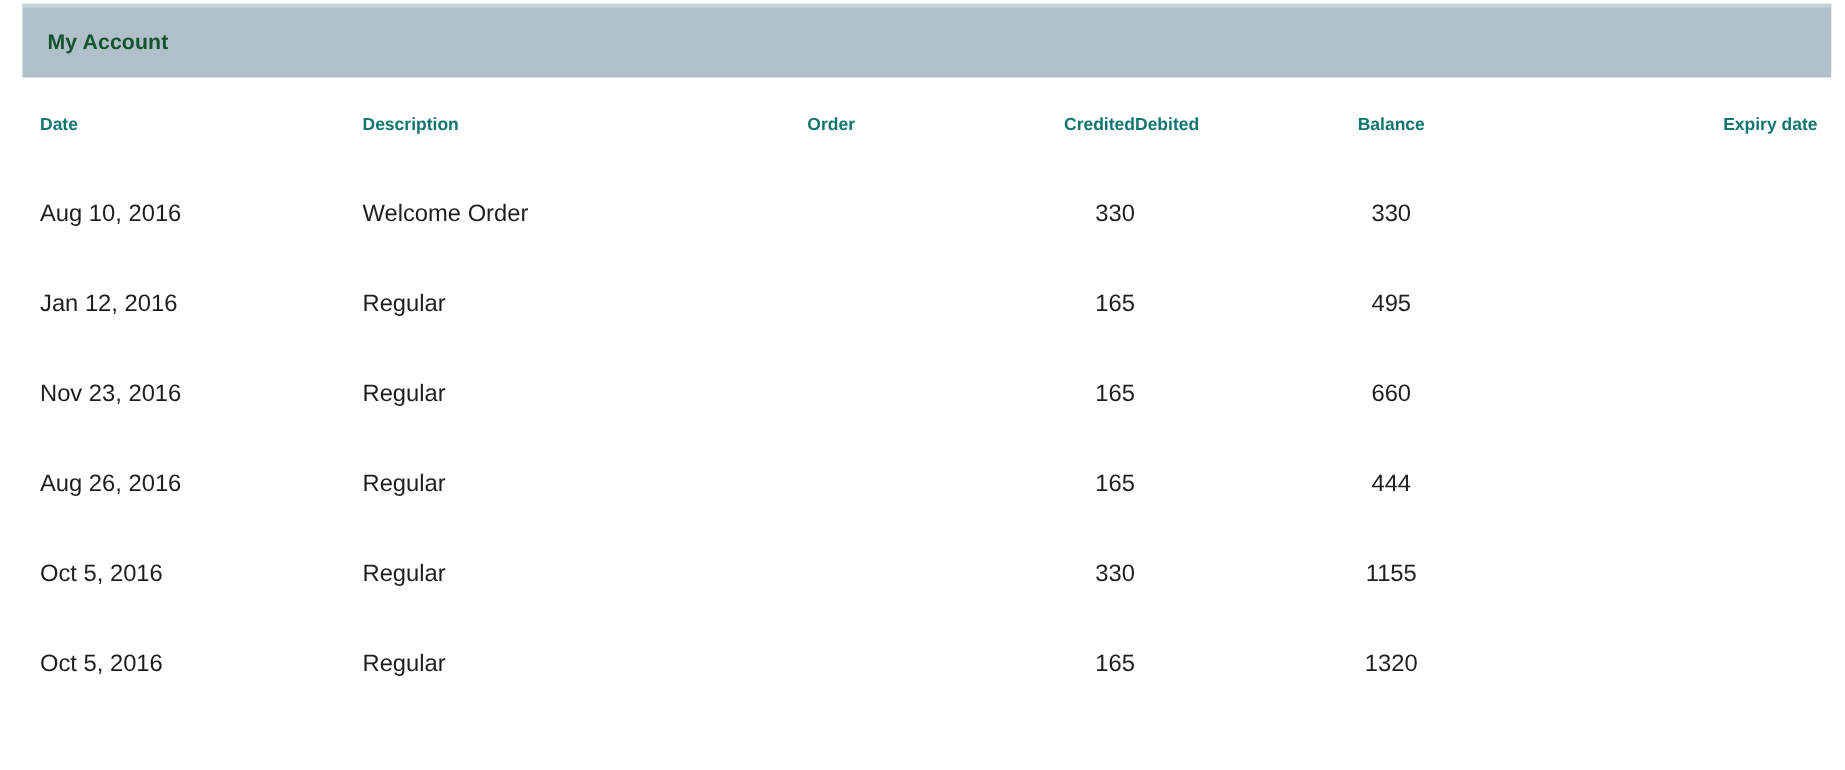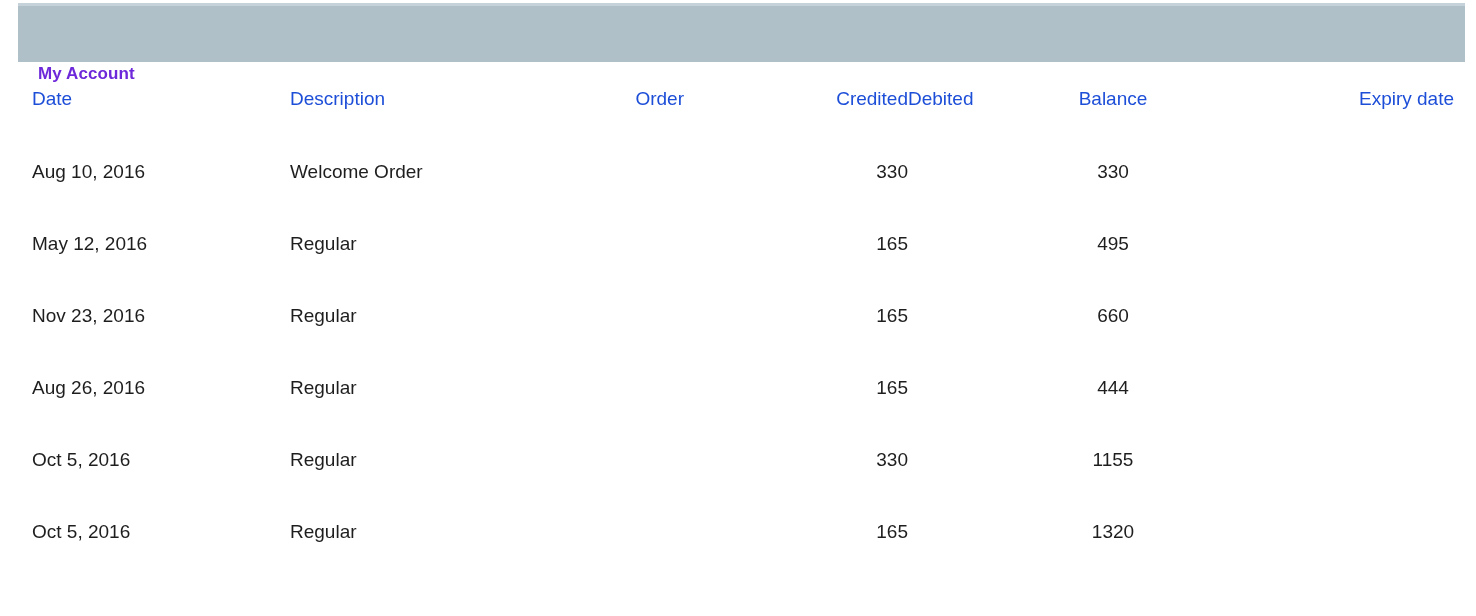--- a/index.html
+++ b/index.html
@@ -25,24 +25,23 @@
     background: #b0c0c9;
     border-top: 3px solid #c6d2d9;
     box-sizing: border-box;
   }
   .panel-title {
     position: absolute;
     left: 20px;
     top: 18px;
     font-size: 17px;
     font-weight: bold;
-    color: #6d28d9;
+    color: #14532d;
     letter-spacing: 0.1px;
     white-space: nowrap;
-    margin-top: 40px;
   }
 
   
   .table-wrap {
     position: absolute;
     left: 0;
     top: 62px;
     width: 1476px;
   }
   table.ledger {
@@ -53,23 +52,23 @@
   }
   table.ledger th,
   table.ledger td {
     padding: 0;
     border: 0;
     vertical-align: middle;
     white-space: nowrap;
   }
   table.ledger thead th {
     height: 74px;
-    font-size: 19px;
-    font-weight: normal;
-    color: #1d4ed8;
+    font-size: 14px;
+    font-weight: bold;
+    color: #0f766e;
   }
   table.ledger tbody td {
     height: 72px;
     font-size: 19px;
     font-weight: normal;
     color: #1e1e1e;
   }
 
   
   .col-date       { width: 258px; text-align: left;  padding-left: 32px !important; }
@@ -106,21 +105,21 @@
       <tr>
         <td class="col-date">Aug 10, 2016</td>
         <td class="col-desc">Welcome Order</td>
         <td class="col-order"></td>
         <td class="col-credited">330</td>
         <td class="col-debited"></td>
         <td class="col-balance">330</td>
         <td class="col-expiry"></td>
       </tr>
       <tr>
-        <td class="col-date">May 12, 2016</td>
+        <td class="col-date">Jan 12, 2016</td>
         <td class="col-desc">Regular</td>
         <td class="col-order"></td>
         <td class="col-credited">165</td>
         <td class="col-debited"></td>
         <td class="col-balance">495</td>
         <td class="col-expiry"></td>
       </tr>
       <tr>
         <td class="col-date">Nov 23, 2016</td>
         <td class="col-desc">Regular</td>

